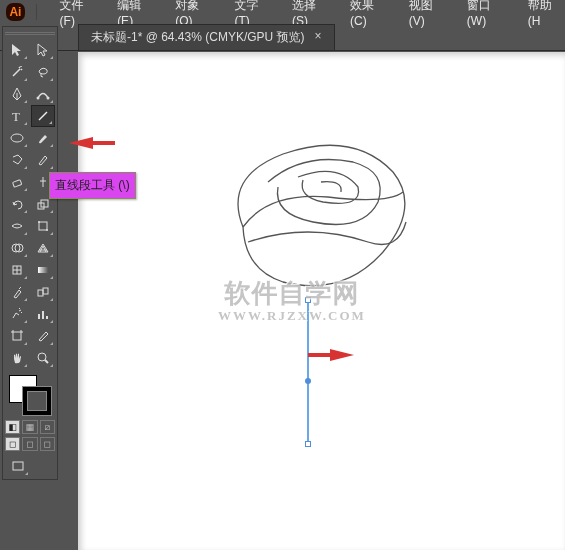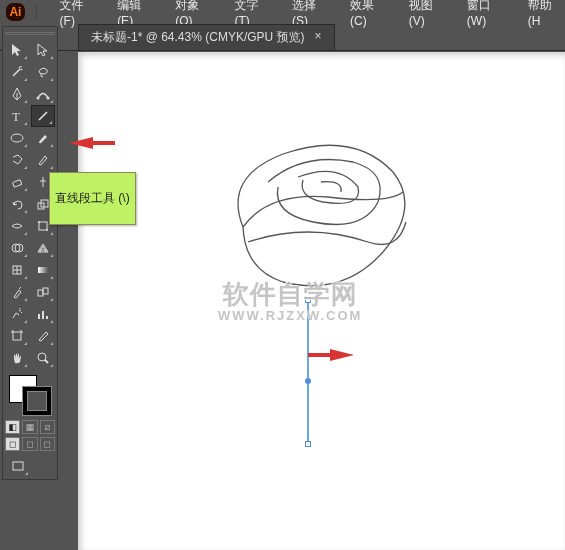--- a/index.html
+++ b/index.html
@@ -37,21 +37,21 @@
   .handle { position:absolute; width:6px; height:6px; border:1px solid #4f8fd8; background:#fff; }
   .anchor-mid { position:absolute; width:6px; height:6px; background:#4f8fd8; border-radius:50%;}
 
   .arrow { position:absolute; width:0;height:0; border-top:6px solid transparent; border-bottom:6px solid transparent; border-right:24px solid #d83333; }
   .arrow::after{content:"";position:absolute;left:24px;top:-2px;width:22px;height:4px;background:#d83333;}
   .arrow.flip { transform: scaleX(-1); }
 
   .watermark { position:absolute; font-size:26px; font-weight:bold; color:#bbb; letter-spacing:1px; text-shadow: 1px 1px 0 #fff, -1px -1px 0 #fff; opacity:.85; text-align:center; line-height:1.1;}
   .watermark .sub{font-size:13px;letter-spacing:2px;display:block;}
 
-  .tooltip { position:absolute; left:49px; top:172px; background:#bef264; border:1px solid #8a8a5a; color:#222; padding:17px 5px; font-size:12px; white-space:nowrap; box-shadow:1px 1px 2px rgba(0,0,0,.3); z-index:50;}
+  .tooltip { position:absolute; left:49px; top:172px; background:#d946ef; border:1px solid #8a8a5a; color:#222; padding:4px 5px; font-size:12px; white-space:nowrap; box-shadow:1px 1px 2px rgba(0,0,0,.3); z-index:50;}
 </style>
 </head>
 <body>
 
 <div class="app-bar">
   <div class="ai-logo">Ai</div>
   <div class="sep"></div>
   <div class="menu-item">文件(F)</div>
   <div class="menu-item">编辑(E)</div>
   <div class="menu-item">对象(O)</div>
@@ -344,21 +344,21 @@
       <path d="M85 45 Q125 30 145 55 Q150 76 110 70 Q85 65 90 48"></path>
       <path d="M108 50 Q130 48 128 60"></path>
     </g>
   </svg>
 
   <div class="line-seg"></div>
   <div class="handle" style="left:227px; top:245px;"></div>
   <div class="anchor-mid" style="left:227px; top:326px;"></div>
   <div class="handle" style="left:227px; top:389px;"></div>
 
-  <div class="watermark" style="left:140px; top:228px;">
+  <div class="watermark" style="left:140px; top:228px;font-family:Liberation Serif, serif;">
     <span>软件自学网</span>
     <span class="sub">WWW.RJZXW.COM</span>
   </div>
 
   <div class="arrow flip" style="left:252px; top:297px;"></div>
 </div>
 
 <div class="arrow" style="left:69px; top:137px;"></div>
 
 </body></html>

